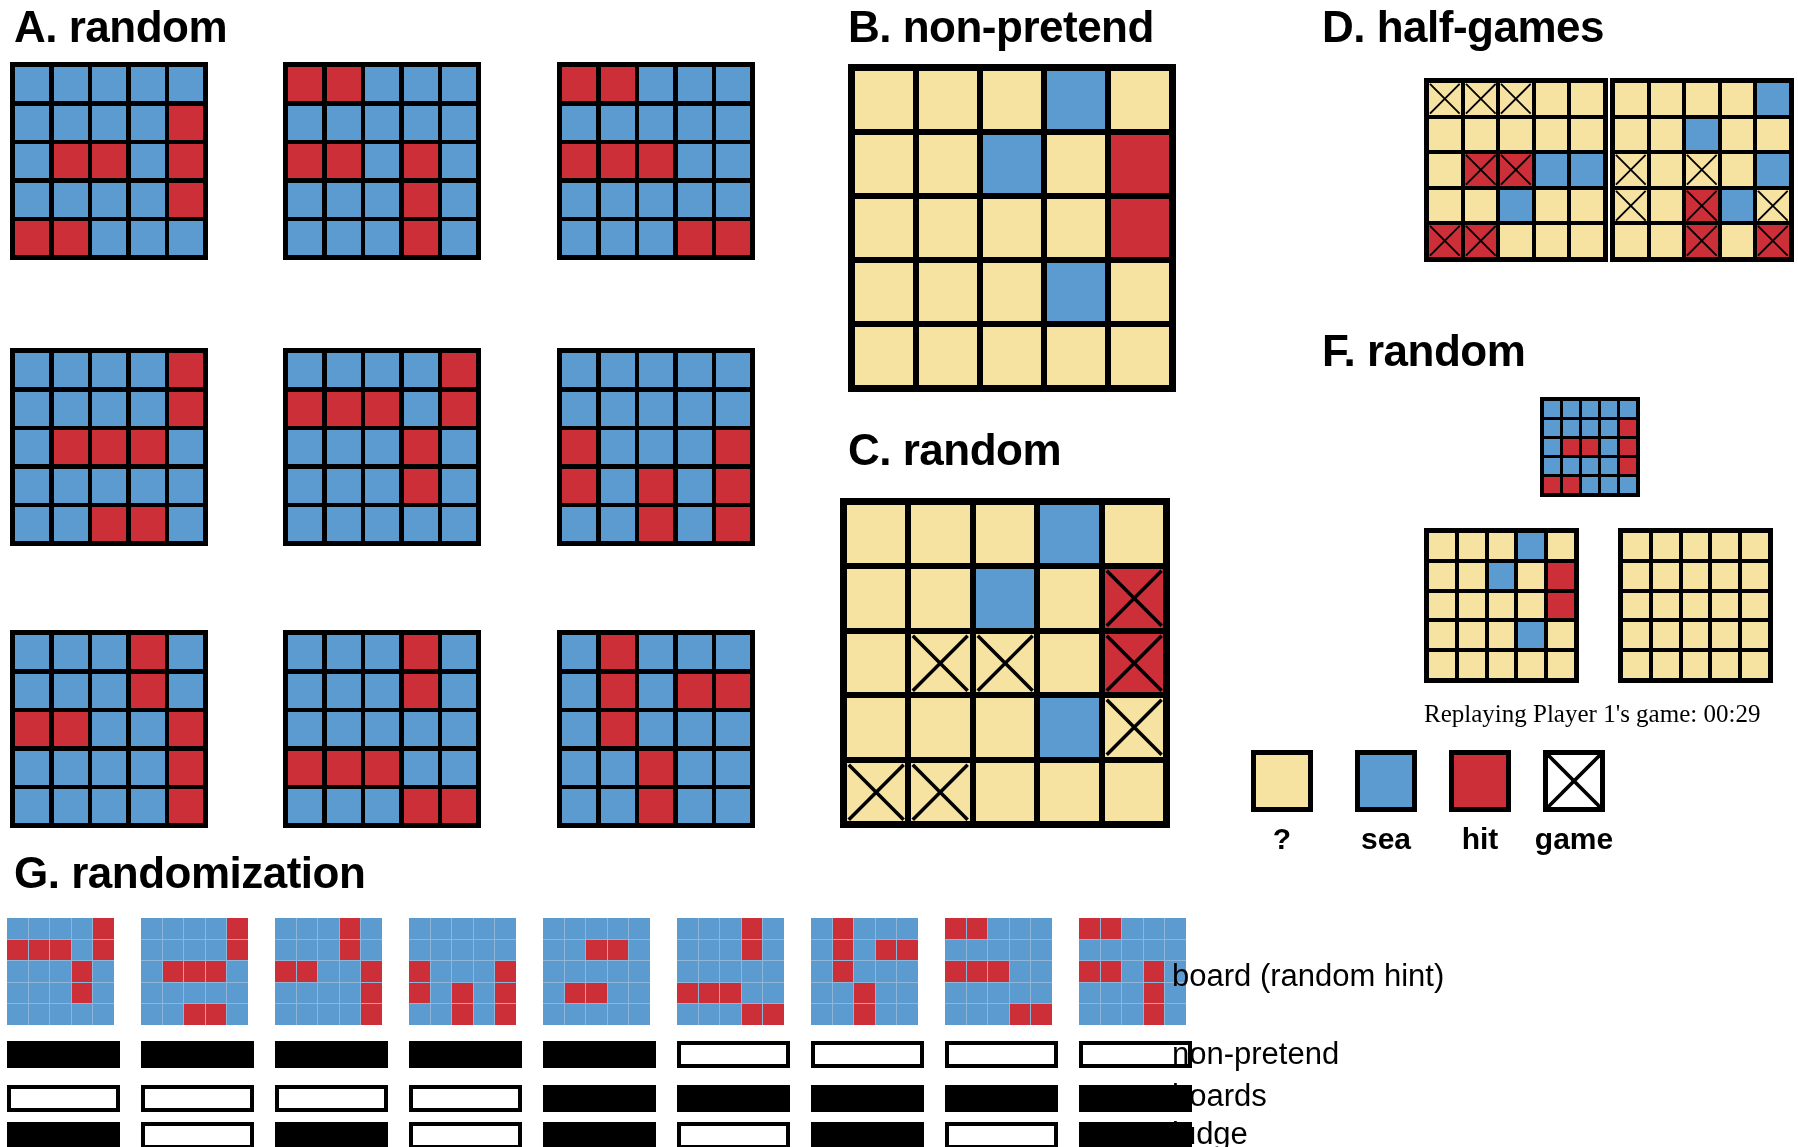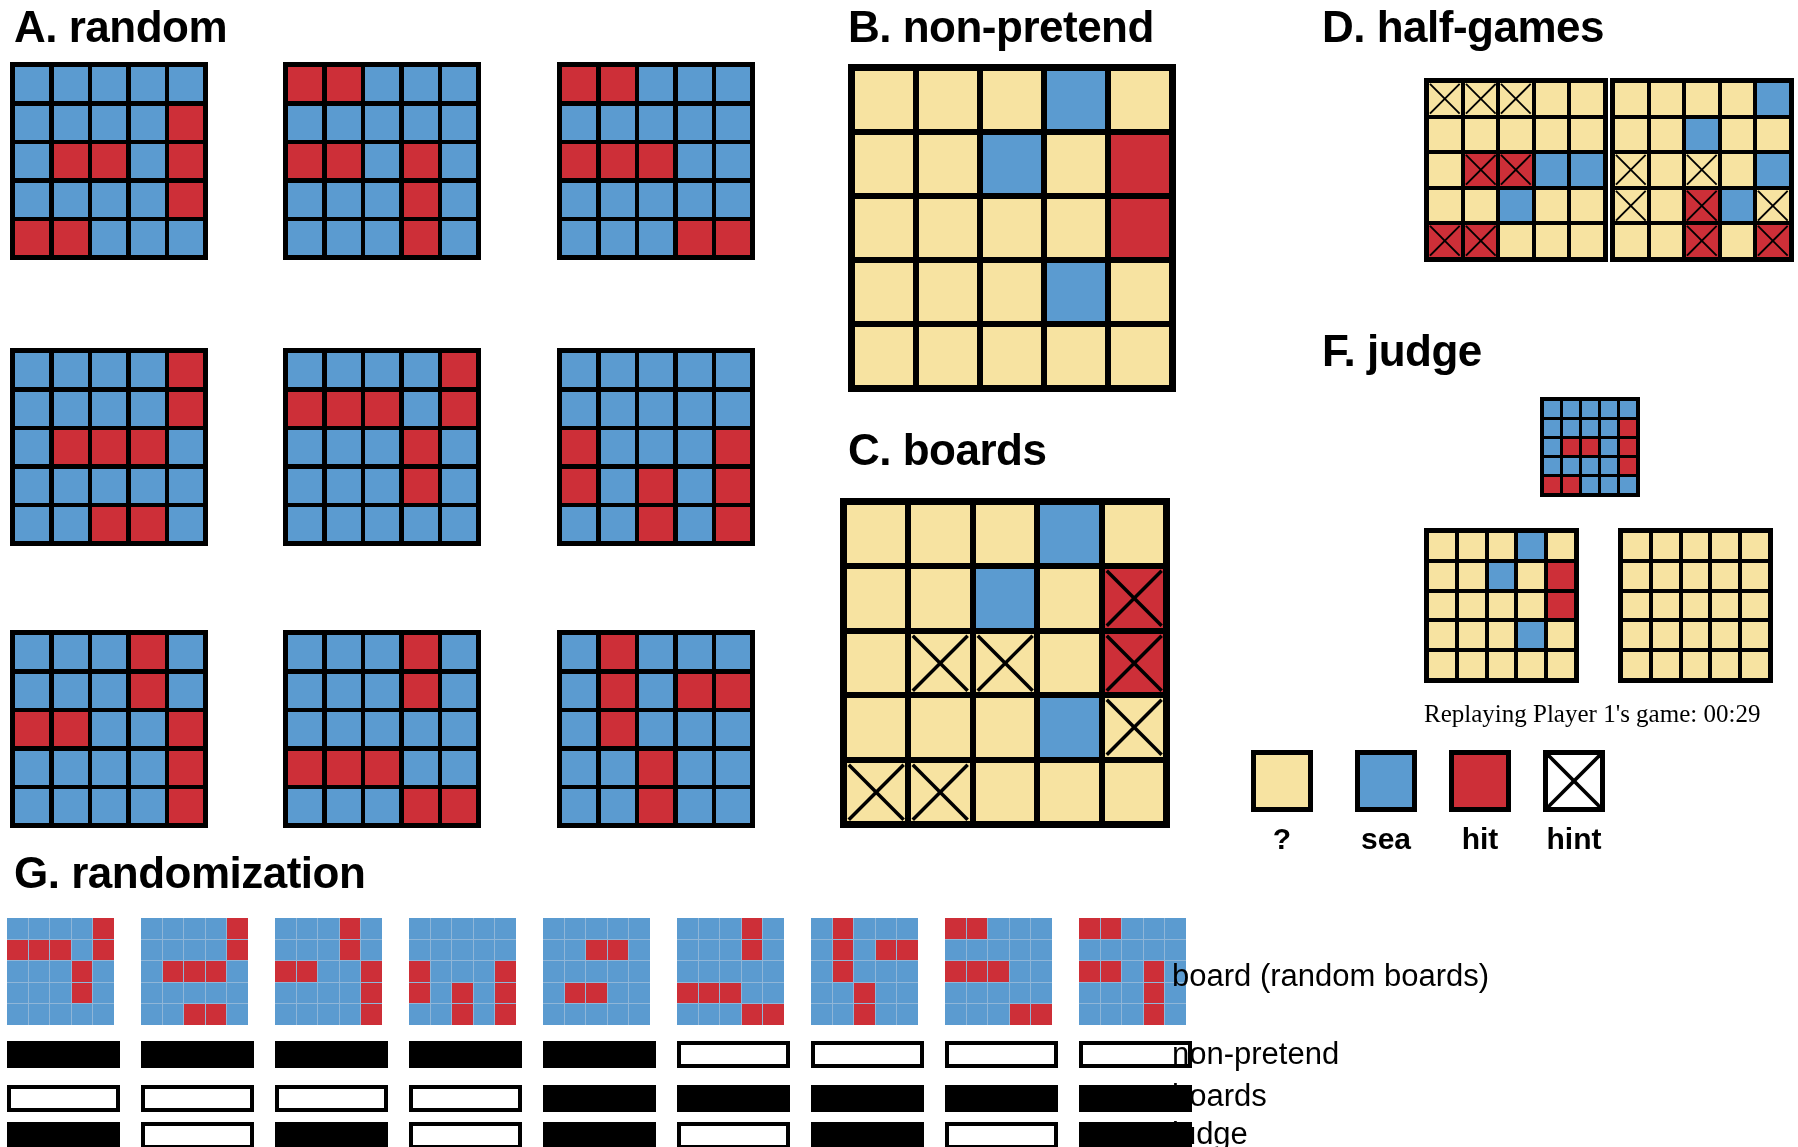--- a/index.html
+++ b/index.html
@@ -299,21 +299,21 @@
       <div class="cell" style="background: rgb(91, 155, 208);"></div>
       <div class="cell" style="background: rgb(247, 227, 161);"></div>
       <div class="cell" style="background: rgb(247, 227, 161);"></div>
       <div class="cell" style="background: rgb(247, 227, 161);"></div>
       <div class="cell" style="background: rgb(247, 227, 161);"></div>
       <div class="cell" style="background: rgb(247, 227, 161);"></div>
       <div class="cell" style="background: rgb(247, 227, 161);"></div>
     </div>
   </div>
 
-<div class="panel-title" style="left:848px;top:425px;">C. boards</div>
+<div class="panel-title" style="left:848px;top:425px;">C. random</div>
 <div id="panelC">
     <div class="grid " style="left: 840px; top: 498px; width: 330px; height: 330px; grid-template-columns: repeat(5, 1fr); grid-template-rows: repeat(5, 1fr); gap: 6px; border-width: 7px; border-style: solid; border-color: rgb(0, 0, 0);">
       <div class="cell" style="background: rgb(247, 227, 161);"></div>
       <div class="cell" style="background: rgb(247, 227, 161);"></div>
       <div class="cell" style="background: rgb(247, 227, 161);"></div>
       <div class="cell" style="background: rgb(91, 155, 208);"></div>
       <div class="cell" style="background: rgb(247, 227, 161);"></div>
       <div class="cell" style="background: rgb(247, 227, 161);"></div>
       <div class="cell" style="background: rgb(247, 227, 161);"></div>
       <div class="cell" style="background: rgb(91, 155, 208);"></div>
@@ -493,21 +493,21 @@
       <div class="cell" style="background: rgb(247, 227, 161);"></div>
       <div class="cell" style="background: rgb(205, 47, 56);">
         <svg viewBox="0 0 10 10" preserveAspectRatio="none">
           <line x1="0.3" y1="0.3" x2="9.7" y2="9.7" stroke="#000" stroke-width="0.6"></line>
           <line x1="9.7" y1="0.3" x2="0.3" y2="9.7" stroke="#000" stroke-width="0.6"></line>
         </svg>
       </div>
     </div>
   </div>
 
-<div class="panel-title" style="left:1322px;top:326px;">F. judge</div>
+<div class="panel-title" style="left:1322px;top:326px;">F. random</div>
 <div id="panelF">
     <div class="grid " style="left: 1540px; top: 397px; width: 100px; height: 100px; grid-template-columns: repeat(5, 1fr); grid-template-rows: repeat(5, 1fr); gap: 2.5px; border-width: 4px; border-style: solid; border-color: rgb(0, 0, 0);">
       <div class="cell" style="background: rgb(91, 155, 208);"></div>
       <div class="cell" style="background: rgb(91, 155, 208);"></div>
       <div class="cell" style="background: rgb(91, 155, 208);"></div>
       <div class="cell" style="background: rgb(91, 155, 208);"></div>
       <div class="cell" style="background: rgb(91, 155, 208);"></div>
       <div class="cell" style="background: rgb(91, 155, 208);"></div>
       <div class="cell" style="background: rgb(91, 155, 208);"></div>
       <div class="cell" style="background: rgb(91, 155, 208);"></div>
@@ -591,21 +591,21 @@
     <div class="legend-box" style="left: 1355px; top: 750px; width: 62px; height: 62px; background: rgb(91, 155, 208);"></div>
     <div class="legend-label" style="left: 1333px; top: 822px; width: 106px;">sea</div>
     <div class="legend-box" style="left: 1449px; top: 750px; width: 62px; height: 62px; background: rgb(205, 47, 56);"></div>
     <div class="legend-label" style="left: 1427px; top: 822px; width: 106px;">hit</div>
     <div class="legend-box" style="left: 1543px; top: 750px; width: 62px; height: 62px; background: rgb(255, 255, 255);">
       <svg viewBox="0 0 10 10" preserveAspectRatio="none" style="width:100%;height:100%;display:block">
         <line x1="0" y1="0" x2="10" y2="10" stroke="#000" stroke-width="0.7"></line>
         <line x1="10" y1="0" x2="0" y2="10" stroke="#000" stroke-width="0.7"></line>
       </svg>
     </div>
-    <div class="legend-label" style="left: 1521px; top: 822px; width: 106px;">hint</div>
+    <div class="legend-label" style="left: 1521px; top: 822px; width: 106px;">game</div>
   </div>
 
 <div class="panel-title" style="left:14px;top:848px;">G. randomization</div>
 <div id="panelG">
     <div class="thumb" style="left: 7px; top: 918px; width: 107px; height: 107px; grid-template-columns: repeat(5, 1fr); grid-template-rows: repeat(5, 1fr); gap: 0.6px; background: rgb(143, 182, 216);">
       <div class="cell" style="background: rgb(91, 155, 208);"></div>
       <div class="cell" style="background: rgb(91, 155, 208);"></div>
       <div class="cell" style="background: rgb(91, 155, 208);"></div>
       <div class="cell" style="background: rgb(91, 155, 208);"></div>
       <div class="cell" style="background: rgb(205, 47, 56);"></div>
@@ -867,18 +867,18 @@
     <div class="bar filled" style="left: 7px; top: 1122px; width: 113px; height: 27px;"></div>
     <div class="bar empty" style="left: 141px; top: 1122px; width: 113px; height: 27px;"></div>
     <div class="bar filled" style="left: 275px; top: 1122px; width: 113px; height: 27px;"></div>
     <div class="bar empty" style="left: 409px; top: 1122px; width: 113px; height: 27px;"></div>
     <div class="bar filled" style="left: 543px; top: 1122px; width: 113px; height: 27px;"></div>
     <div class="bar empty" style="left: 677px; top: 1122px; width: 113px; height: 27px;"></div>
     <div class="bar filled" style="left: 811px; top: 1122px; width: 113px; height: 27px;"></div>
     <div class="bar empty" style="left: 945px; top: 1122px; width: 113px; height: 27px;"></div>
     <div class="bar filled" style="left: 1079px; top: 1122px; width: 113px; height: 27px;"></div>
   </div>
-<div class="boardlabel" style="left:1172px;top:958px;">board (random boards)</div>
+<div class="boardlabel" style="left:1172px;top:958px;">board (random hint)</div>
 <div id="panelGlabels">
     <div class="rowlabel" style="left: 1172px; top: 1036px;">non-pretend</div>
     <div class="rowlabel" style="left: 1172px; top: 1078px;">boards</div>
     <div class="rowlabel" style="left: 1172px; top: 1116px;">judge</div>
   </div>
 
 </body></html>

